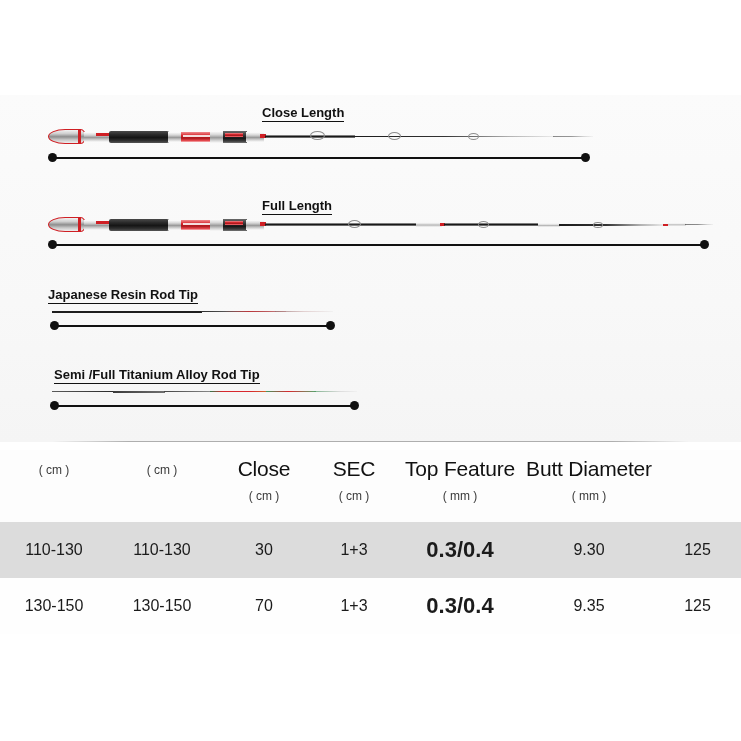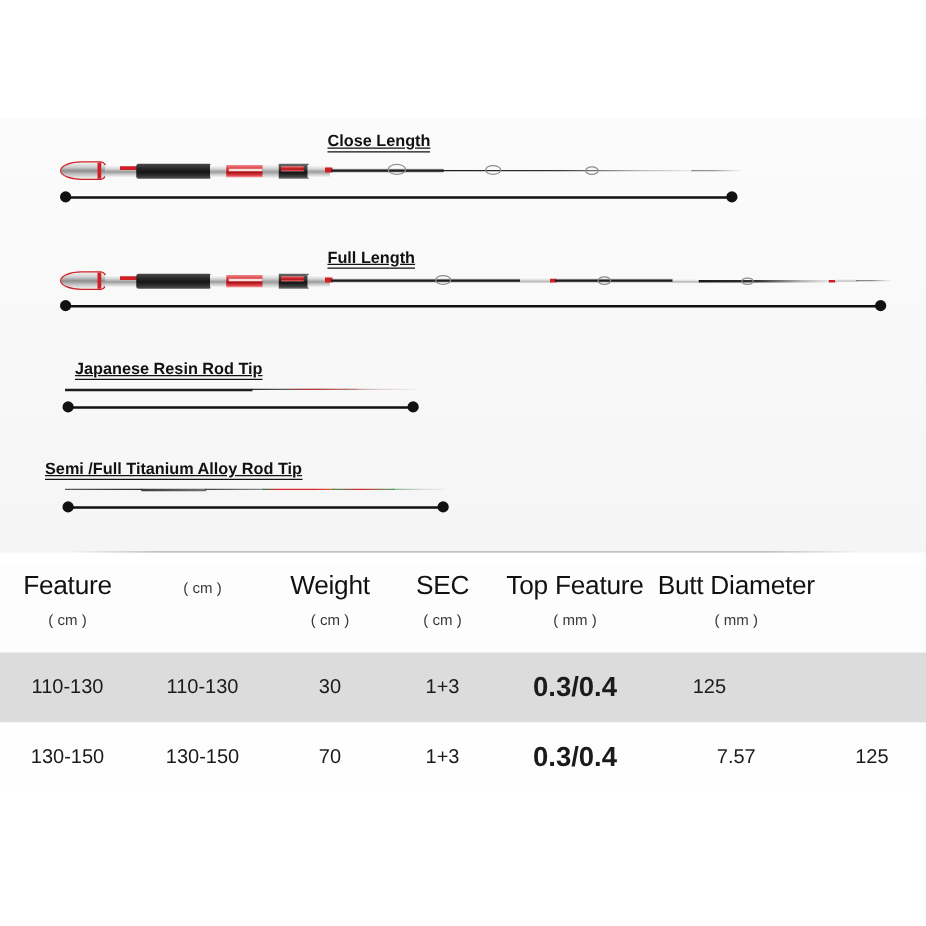--- a/index.html
+++ b/index.html
@@ -37,21 +37,20 @@
   
   .section-label {
     position: absolute;
     font-size: 13px;
     font-weight: bold;
     color: #111111;
     white-space: nowrap;
     border-bottom: 1.5px solid #111111;
     padding-bottom: 1px;
     line-height: 14px;
-    text-decoration: underline;
   }
 
   
   .measure {
     position: absolute;
     height: 9px;
   }
   .measure .bar {
     position: absolute;
     left: 0;
@@ -266,64 +265,63 @@
   <div class="guide" style="left:430px; top:9px; width:9px; height:5px;"></div>
   <div class="guide" style="left:545px; top:9.5px; width:8px; height:4.5px;"></div>
 </div>
 
 <div class="measure" style="left:50px; top:240px; width:657px;">
   <div class="bar"></div>
   <div class="dot left"></div>
   <div class="dot right"></div>
 </div>
 
-<div class="section-label" style="left:60px; top:288px;">Japanese Resin Rod Tip</div>
+<div class="section-label" style="left:48px; top:288px;">Japanese Resin Rod Tip</div>
 
 <div class="tiprod" style="left:52px; top:310px; width:281px;">
   <div class="seg" style="left:0px; width:150px; background:#1e1e1e; height:1.8px; top:0.8px;"></div>
   <div class="seg" style="left:149px; width:75px; background:linear-gradient(90deg,#2a2a2a 0%,#7a7a7a 60%,#b8b8b8 100%); height:1.4px; top:1px;"></div>
   <div class="seg" style="left:172px; width:62px; background:linear-gradient(90deg,rgba(207,31,36,0) 0%,rgba(207,31,36,0.75) 40%,rgba(207,31,36,0.35) 100%); height:1.2px; top:1.2px;"></div>
   <div class="seg" style="left:223px; width:58px; background:linear-gradient(90deg,rgba(150,110,110,0.8) 0%,rgba(200,160,160,0.45) 50%,rgba(215,215,215,0.2) 100%); height:1px; top:1.3px;"></div>
 </div>
 
 <div class="measure" style="left:52px; top:321px; width:281px;">
   <div class="bar"></div>
   <div class="dot left"></div>
   <div class="dot right"></div>
 </div>
 
-<div class="section-label" style="left:36px; top:368px;">Semi /Full Titanium Alloy Rod Tip</div>
+<div class="section-label" style="left:54px; top:368px;">Semi /Full Titanium Alloy Rod Tip</div>
 
 <div class="tiprod" style="left:52px; top:390px; width:305px;">
   <div class="seg" style="left:0px; width:62px; background:linear-gradient(90deg,#5a5a5a 0%,#2a2a2a 100%); height:1.6px; top:0.9px;"></div>
   <div class="seg" style="left:61px; width:52px; background:linear-gradient(90deg,#3a3a3a 0%,#707070 100%); height:1.5px; top:1px;"></div>
   <div class="seg" style="left:112px; width:48px; background:linear-gradient(90deg,#444444 0%,#8a8a8a 100%); height:1.4px; top:1.05px;"></div>
   <div class="seg" style="left:158px; width:58px; background:linear-gradient(90deg,#2f7a4a 0%,#d8282e 22%,#d8282e 70%,#cf6b2a 100%); height:1.4px; top:1.05px;"></div>
   <div class="seg" style="left:214px; width:50px; background:linear-gradient(90deg,#3f9a5e 0%,#d8282e 45%,#58a86e 100%); height:1.2px; top:1.15px;"></div>
   <div class="seg" style="left:262px; width:43px; background:linear-gradient(90deg,rgba(80,150,100,0.7) 0%,rgba(180,180,180,0.4) 60%,rgba(210,210,210,0.15) 100%); height:1px; top:1.2px;"></div>
 </div>
 
 <div class="measure" style="left:52px; top:401px; width:305px;">
   <div class="bar"></div>
   <div class="dot left"></div>
   <div class="dot right"></div>
 </div>
 
 <div id="spec-table">
 
   <div class="trow" id="header-row">
     <div class="cell c0">
-      <div class="head-main">Feature</div>
       <div class="head-unit">( cm )</div>
     </div>
     <div class="cell c1">
       <div class="head-unit">( cm )</div>
     </div>
     <div class="cell c2">
-      <div class="head-main">Weight</div>
+      <div class="head-main">Close</div>
       <div class="head-unit">( cm )</div>
     </div>
     <div class="cell c3">
       <div class="head-main">SEC</div>
       <div class="head-unit">( cm )</div>
     </div>
     <div class="cell c4">
       <div class="head-main">Top Feature</div>
       <div class="head-unit">( mm )</div>
     </div>
@@ -342,20 +340,23 @@
     </div>
     <div class="cell c2">
       <div class="cellval">30</div>
     </div>
     <div class="cell c3">
       <div class="cellval">1+3</div>
     </div>
     <div class="cell c4">
       <div class="cellval bold">0.3/0.4</div>
     </div>
+    <div class="cell c5">
+      <div class="cellval">9.30</div>
+    </div>
     <div class="cell c6">
       <div class="cellval">125</div>
     </div>
   </div>
 
   <div class="trow" id="data-row-1">
     <div class="cell c0">
       <div class="cellval">130-150</div>
     </div>
     <div class="cell c1">
@@ -364,20 +365,20 @@
     <div class="cell c2">
       <div class="cellval">70</div>
     </div>
     <div class="cell c3">
       <div class="cellval">1+3</div>
     </div>
     <div class="cell c4">
       <div class="cellval bold">0.3/0.4</div>
     </div>
     <div class="cell c5">
-      <div class="cellval">7.57</div>
+      <div class="cellval">9.35</div>
     </div>
     <div class="cell c6">
       <div class="cellval">125</div>
     </div>
   </div>
 
 </div>
 
 </body></html>

